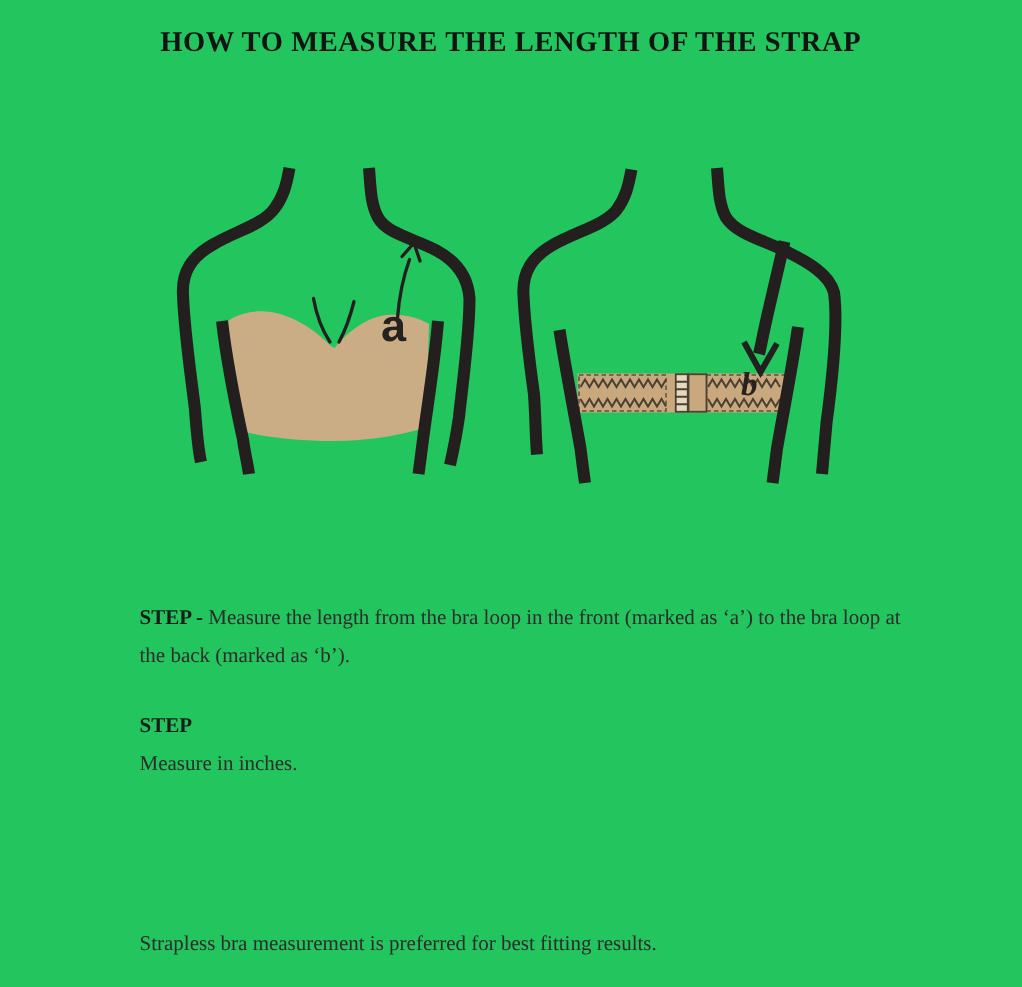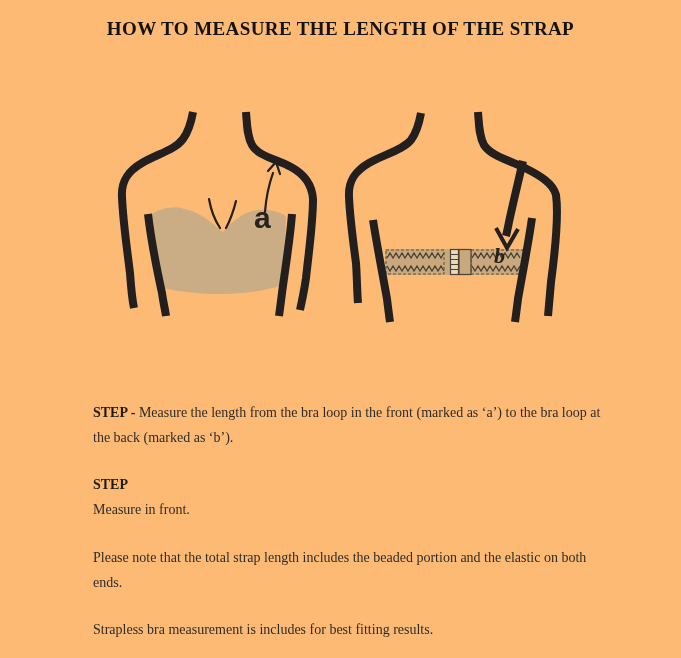--- a/index.html
+++ b/index.html
@@ -1,19 +1,19 @@
 <!DOCTYPE html>
 <html><head>
 <meta charset="utf-8">
 <style>
   html,body{margin:0;padding:0;background:#ffffff;}
   #page{
     position:relative;
     width:681px;height:658px;
-    background:#fdba74;
+    background:#22c55e;
     font-family:"Liberation Serif", serif;
     color:#2e2c2a;
     overflow:hidden;
   }
   .title{
     position:absolute;left:0;top:16px;width:681px;
     text-align:center;
     font-weight:bold;
     font-size:19px;line-height:25px;
     letter-spacing:0.4px;
@@ -95,19 +95,18 @@
       <path class="ln" d="M523,161 C518,183 513,203 509,222 C508,227 507,232 506,236"></path>
       <path d="M496,228 L507,248 L518,229" fill="none" stroke="#221f1e" stroke-width="4" stroke-linejoin="miter"></path>
     </g>
   </svg>
 
   <div class="fig-label-a">a</div>
   <div class="fig-label-b">b</div>
 
   <p class="textblock" id="step"><b>STEP -</b> <span>Measure the length from the bra loop in the front (marked as ‘a’) to the bra loop at the back (marked as ‘b’).</span></p>
 
-  <p class="textblock" id="noteblock"><b>STEP</b><br><span>Measure in front.</span></p>
+  <p class="textblock" id="noteblock"><b>STEP</b><br><span>Measure in inches.</span></p>
 
-  <p class="textblock" id="para1">Please note that the total strap length includes the beaded portion and the elastic on both ends.</p>
 
-  <p class="textblock" id="para2">Strapless bra measurement is includes for best fitting results.</p>
+  <p class="textblock" id="para2">Strapless bra measurement is preferred for best fitting results.</p>
 
 </div>
 
 </body></html>

